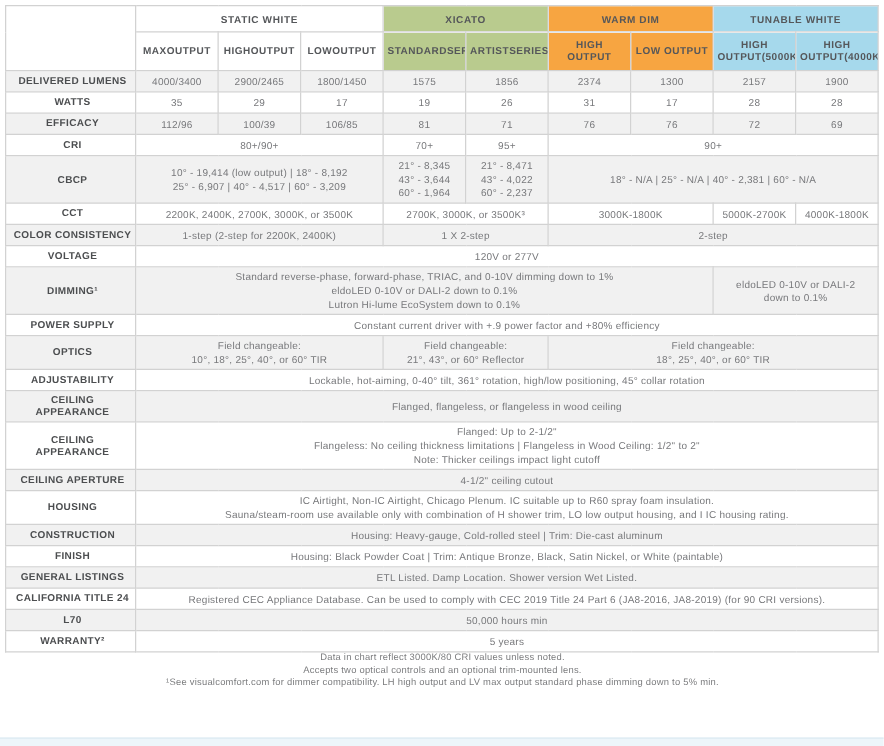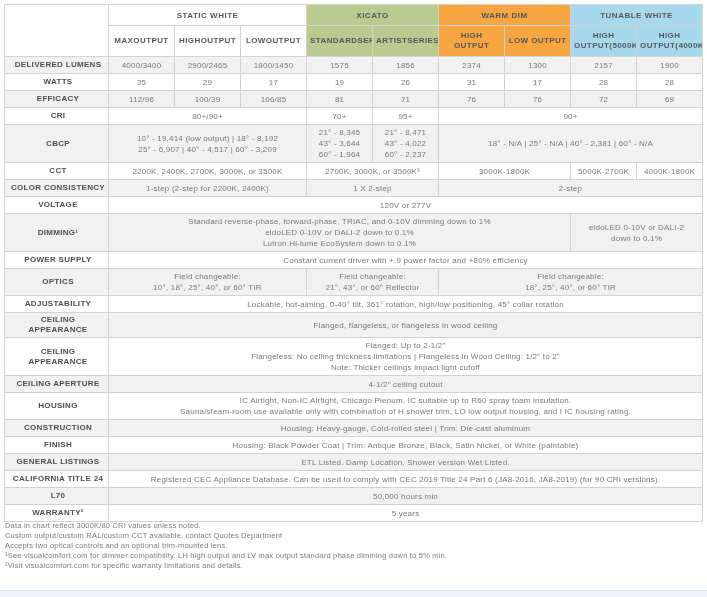--- a/index.html
+++ b/index.html
@@ -21,21 +21,21 @@
   th.theme-xicato{background:var(--xicato);}
   th.theme-warmdim{background:var(--warmdim);}
   th.theme-tunable{background:var(--tunable);}
   
   tbody th.row-label{text-align:center;font-weight:bold;color:#4c4e50;
     padding-left:6px;letter-spacing:.3px;line-height:10px;}
   tbody tr.alt td,tbody tr.alt th{background:#f1f1f1;}
   tbody tr td,tbody tr th{background:#ffffff;height:12px;}
   td .ln{display:block;}
   
-  .notes{position:absolute;left:5px;top:521px;width:698px;}
+  .notes{position:absolute;left:5px;top:521px;width:698px;text-align:center;}
   .note{font-size:7.5px;line-height:10px;color:#7b7c7e;letter-spacing:.2px;}
   .note.bold{font-weight:bold;color:#6a6b6d;}
   .bottom-strip{position:absolute;left:0;bottom:0;width:707px;height:6px;
     background:#edf5fa;border-top:1px solid #dceaf2;}
 </style>
 </head>
 <body>
 
 <div class="page">
   <div class="table-wrap">
@@ -334,19 +334,17 @@
             <th class="row-label">WARRANTY²</th>
             <td colspan="9">
               <span class="ln">5 years</span>
             </td>
           </tr>
         </tbody>
     </table>
   </div>
   <div class="notes">
       <div class="note">Data in chart reflect 3000K/80 CRI values unless noted.</div>
-      <div class="note">Custom output/custom RAL/custom CCT available, contact Quotes Department</div>
       <div class="note">Accepts two optical controls and an optional trim-mounted lens.</div>
       <div class="note">¹See visualcomfort.com for dimmer compatibility. LH high output and LV max output standard phase dimming down to 5% min.</div>
-      <div class="note">²Visit visualcomfort.com for specific warranty limitations and details.</div>
     </div>
   <div class="bottom-strip"></div>
 </div>
 
 </body></html>

